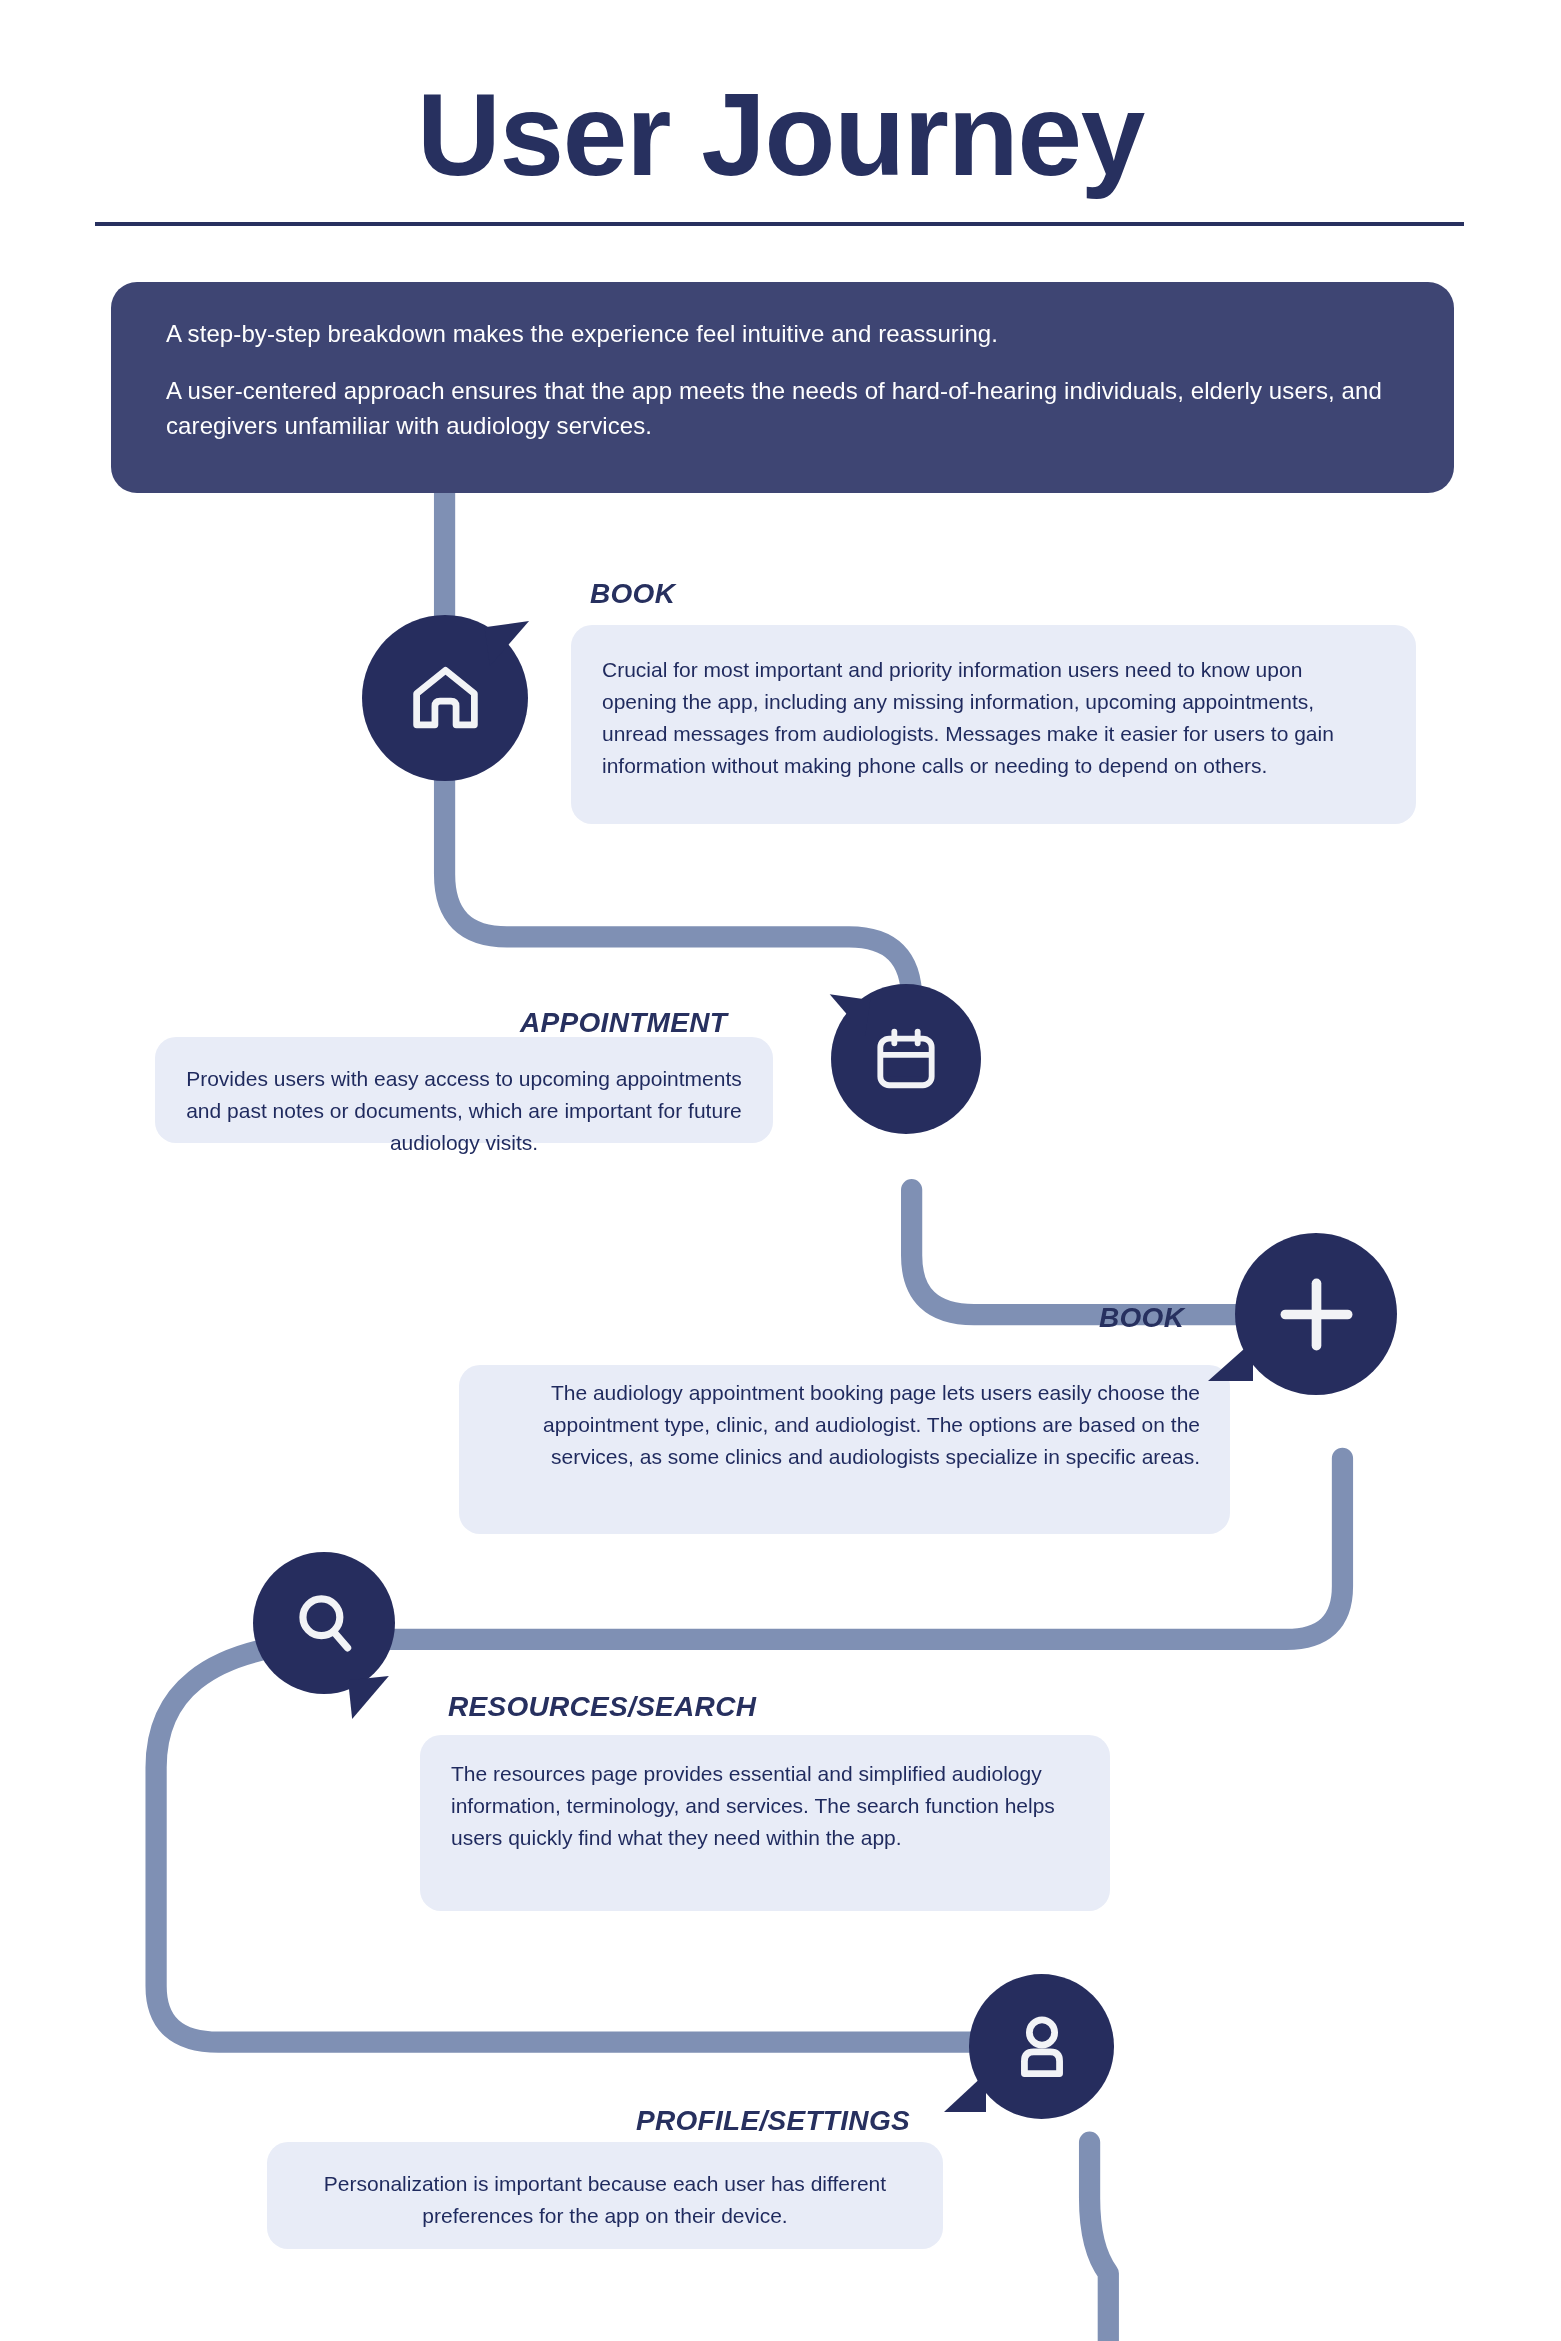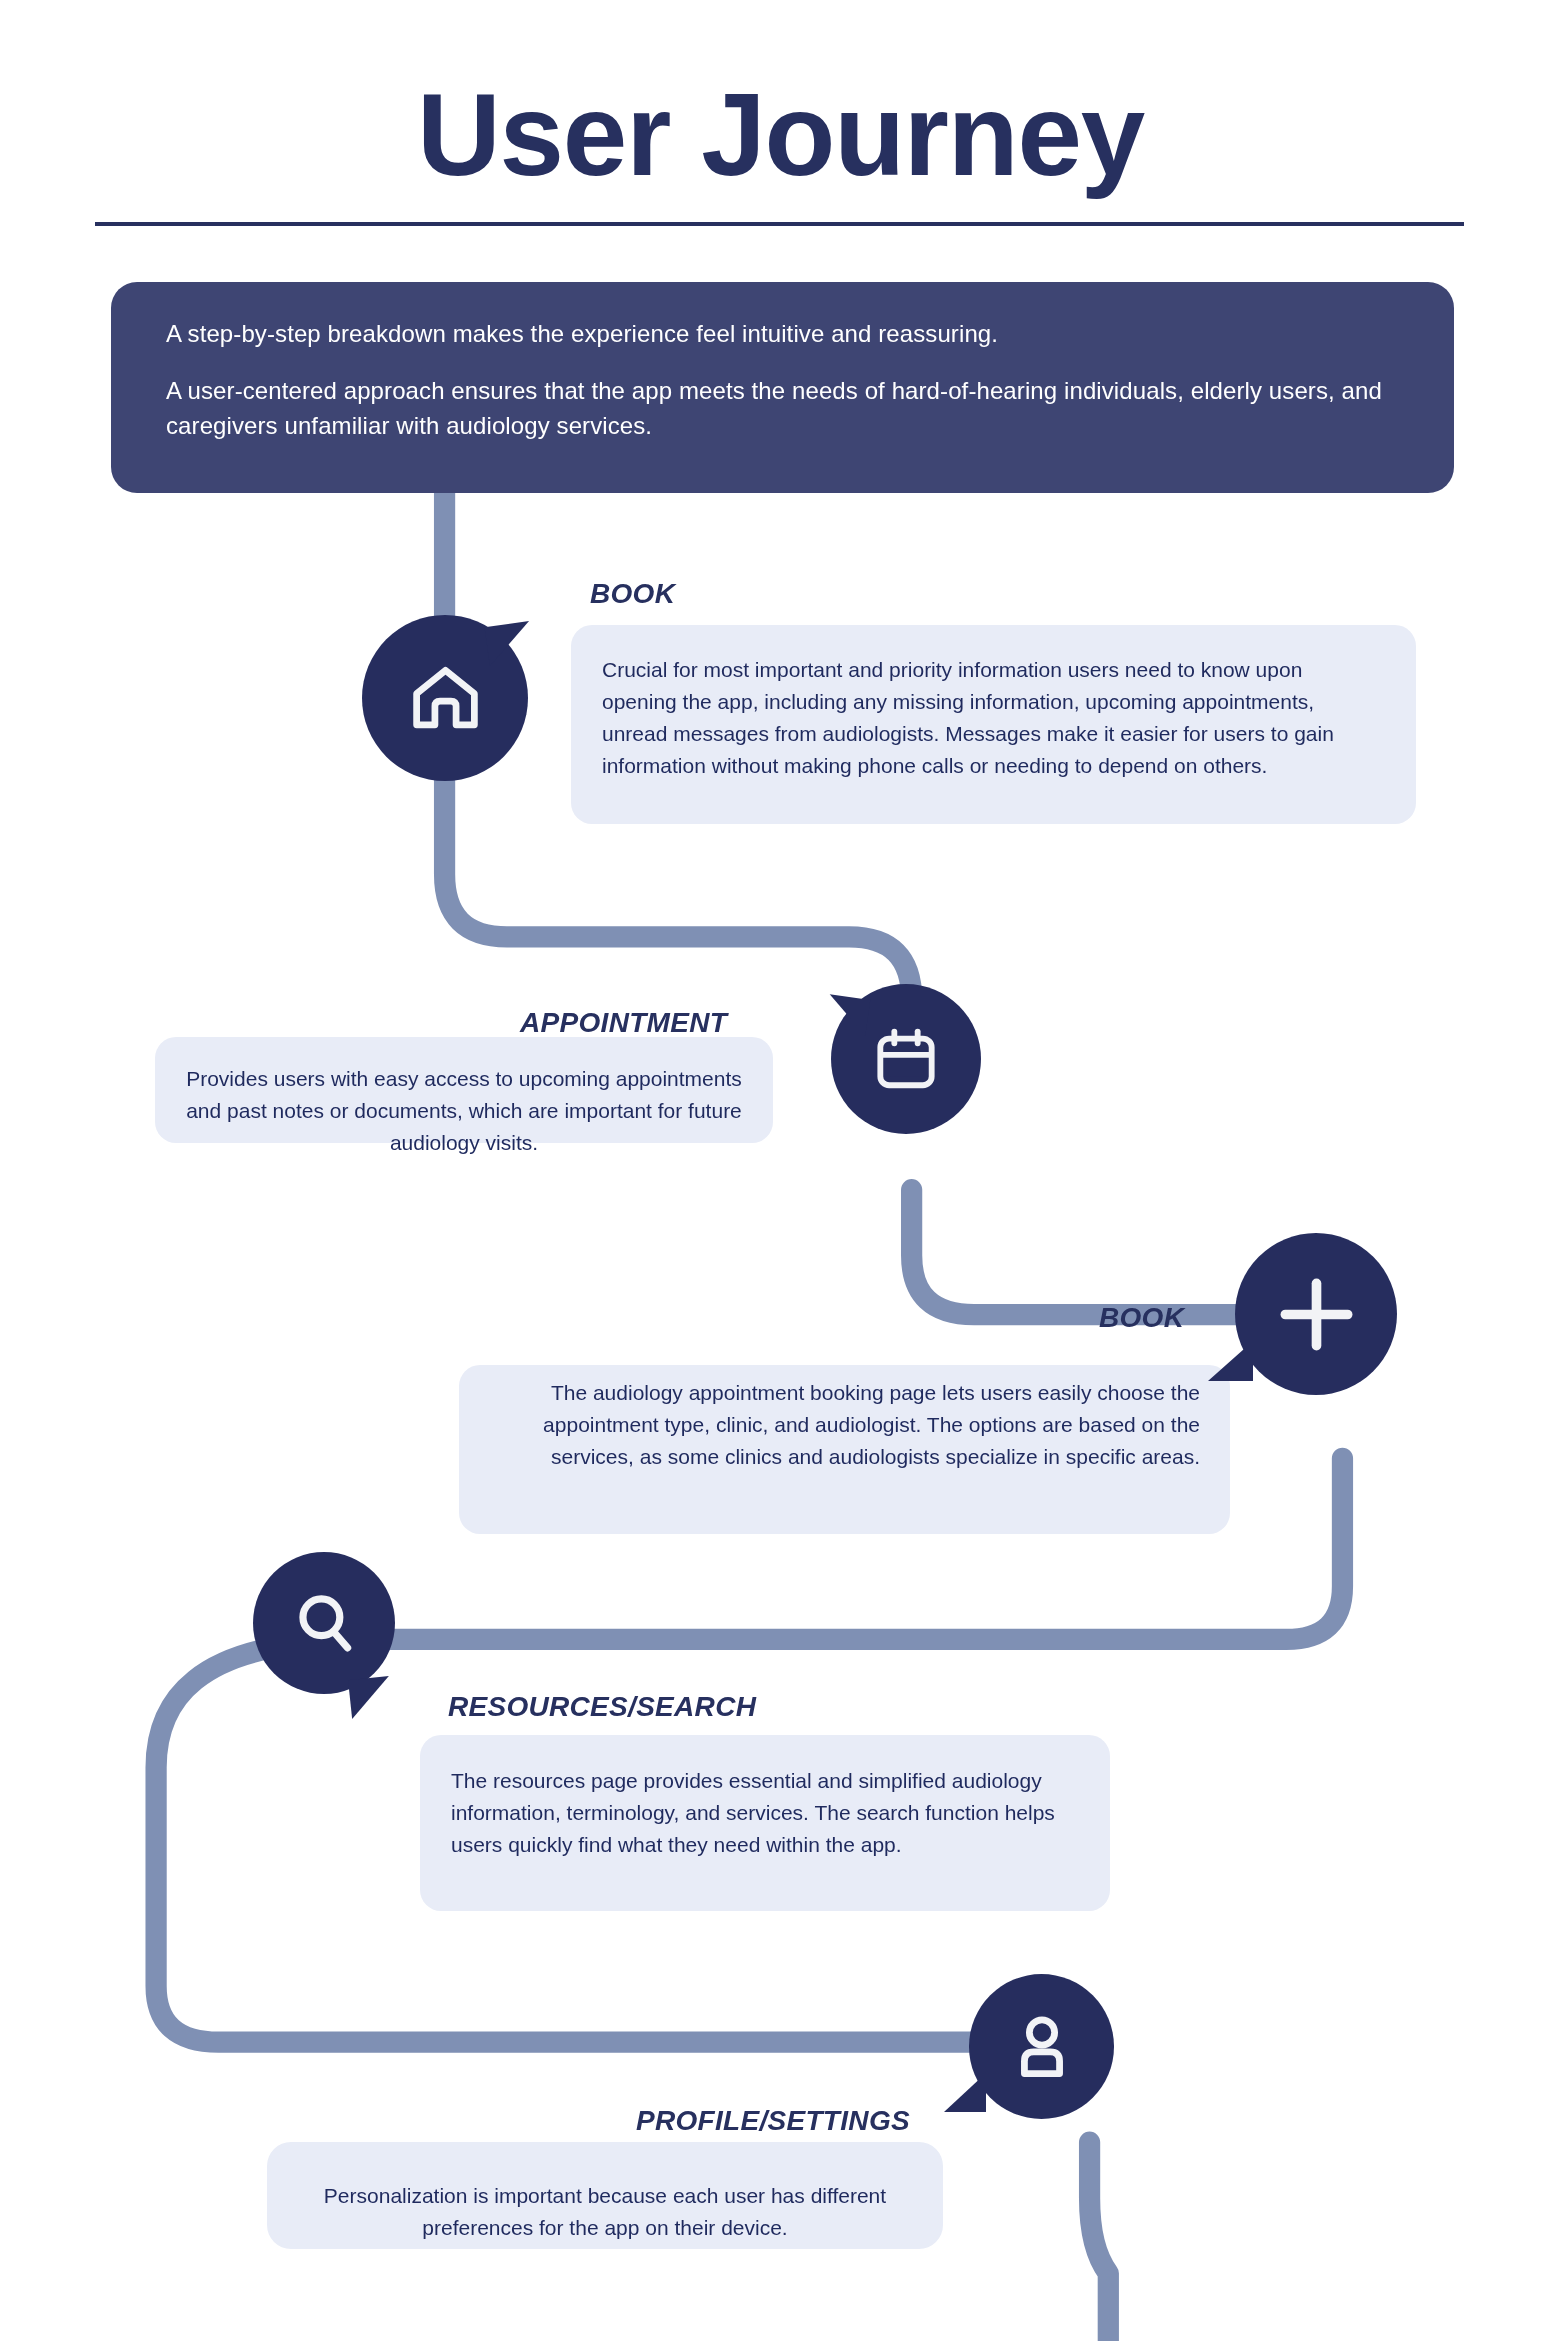--- a/index.html
+++ b/index.html
@@ -143,31 +143,31 @@
 
   <div class="marker" style="left:253px;top:1552px;width:142px;height:142px;">
     <div class="disc"></div>
     <div class="tail" style="right:3.7px;bottom:-22.5px;border-left:41px solid #262d5e;border-bottom:39px solid transparent;transform:rotate(-6deg);"></div>
     <svg width="75" height="75" viewBox="0 0 24 24" fill="none" stroke="#f2f3f6" stroke-width="2.3" stroke-linecap="round">
       <circle cx="11" cy="10" r="5.9"></circle>
       <path d="M14.9 14.6 L19.4 19.8"></path>
     </svg>
   </div>
   <div class="step-label" style="left:448px;top:1691px;">RESOURCES/SEARCH</div>
-  <div class="bubble ta-left" style="left:420px;top:1735px;width:690px;height:176px;padding:30px 30px 0 31px;">
+  <div class="bubble ta-left" style="left:420px;top:1735px;width:690px;height:176px;padding:23px 30px 0 31px;">
     <p>The resources page provides essential and simplified audiology information, terminology, and services. The search function helps users quickly find what they need within the app.</p>
   </div>
 
   <div class="marker" style="left:969px;top:1974px;width:145px;height:145px;">
     <div class="disc"></div>
     <div class="tail" style="left:-25px;bottom:7.5px;border-right:42px solid #262d5e;border-top:39px solid transparent;"></div>
     <svg width="74" height="74" viewBox="0 0 24 24" fill="none" stroke="#f2f3f6" stroke-width="2.2" stroke-linecap="round" stroke-linejoin="round">
       <circle cx="12" cy="7.3" r="4.1"></circle>
       <path d="M6.3 20.6 V16.6 Q6.3 13.6 9.3 13.6 H14.7 Q17.7 13.6 17.7 16.6 V20.6 Z"></path>
     </svg>
   </div>
   <div class="step-label" style="left:636px;top:2105px;">PROFILE/SETTINGS</div>
-  <div class="bubble ta-center" style="left:267px;top:2142px;width:676px;height:107px;padding:38px 25px 0 25px;border-radius:24px;">
+  <div class="bubble ta-center" style="left:267px;top:2142px;width:676px;height:107px;padding:26px 25px 0 25px;">
     <p>Personalization is important because each user has different preferences for the app on their device.</p>
   </div>
 
 </div>
 
 
 </body></html>

